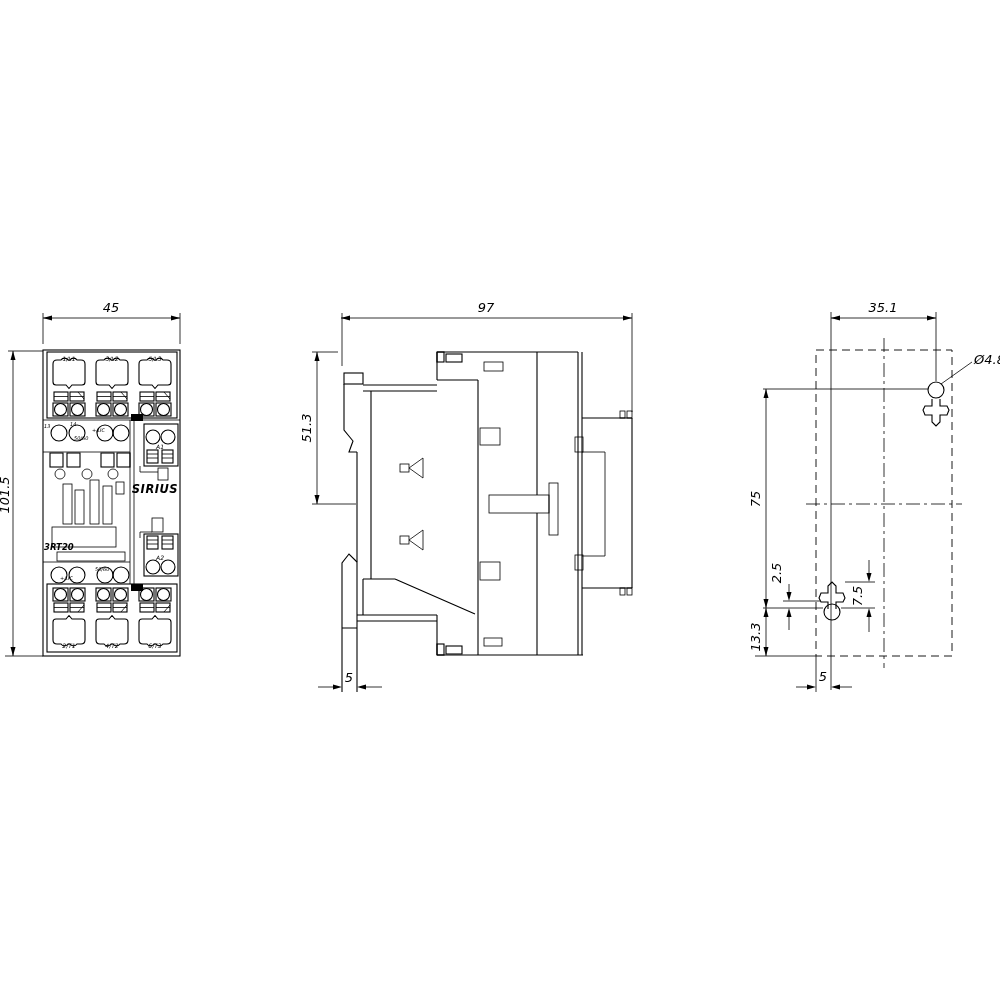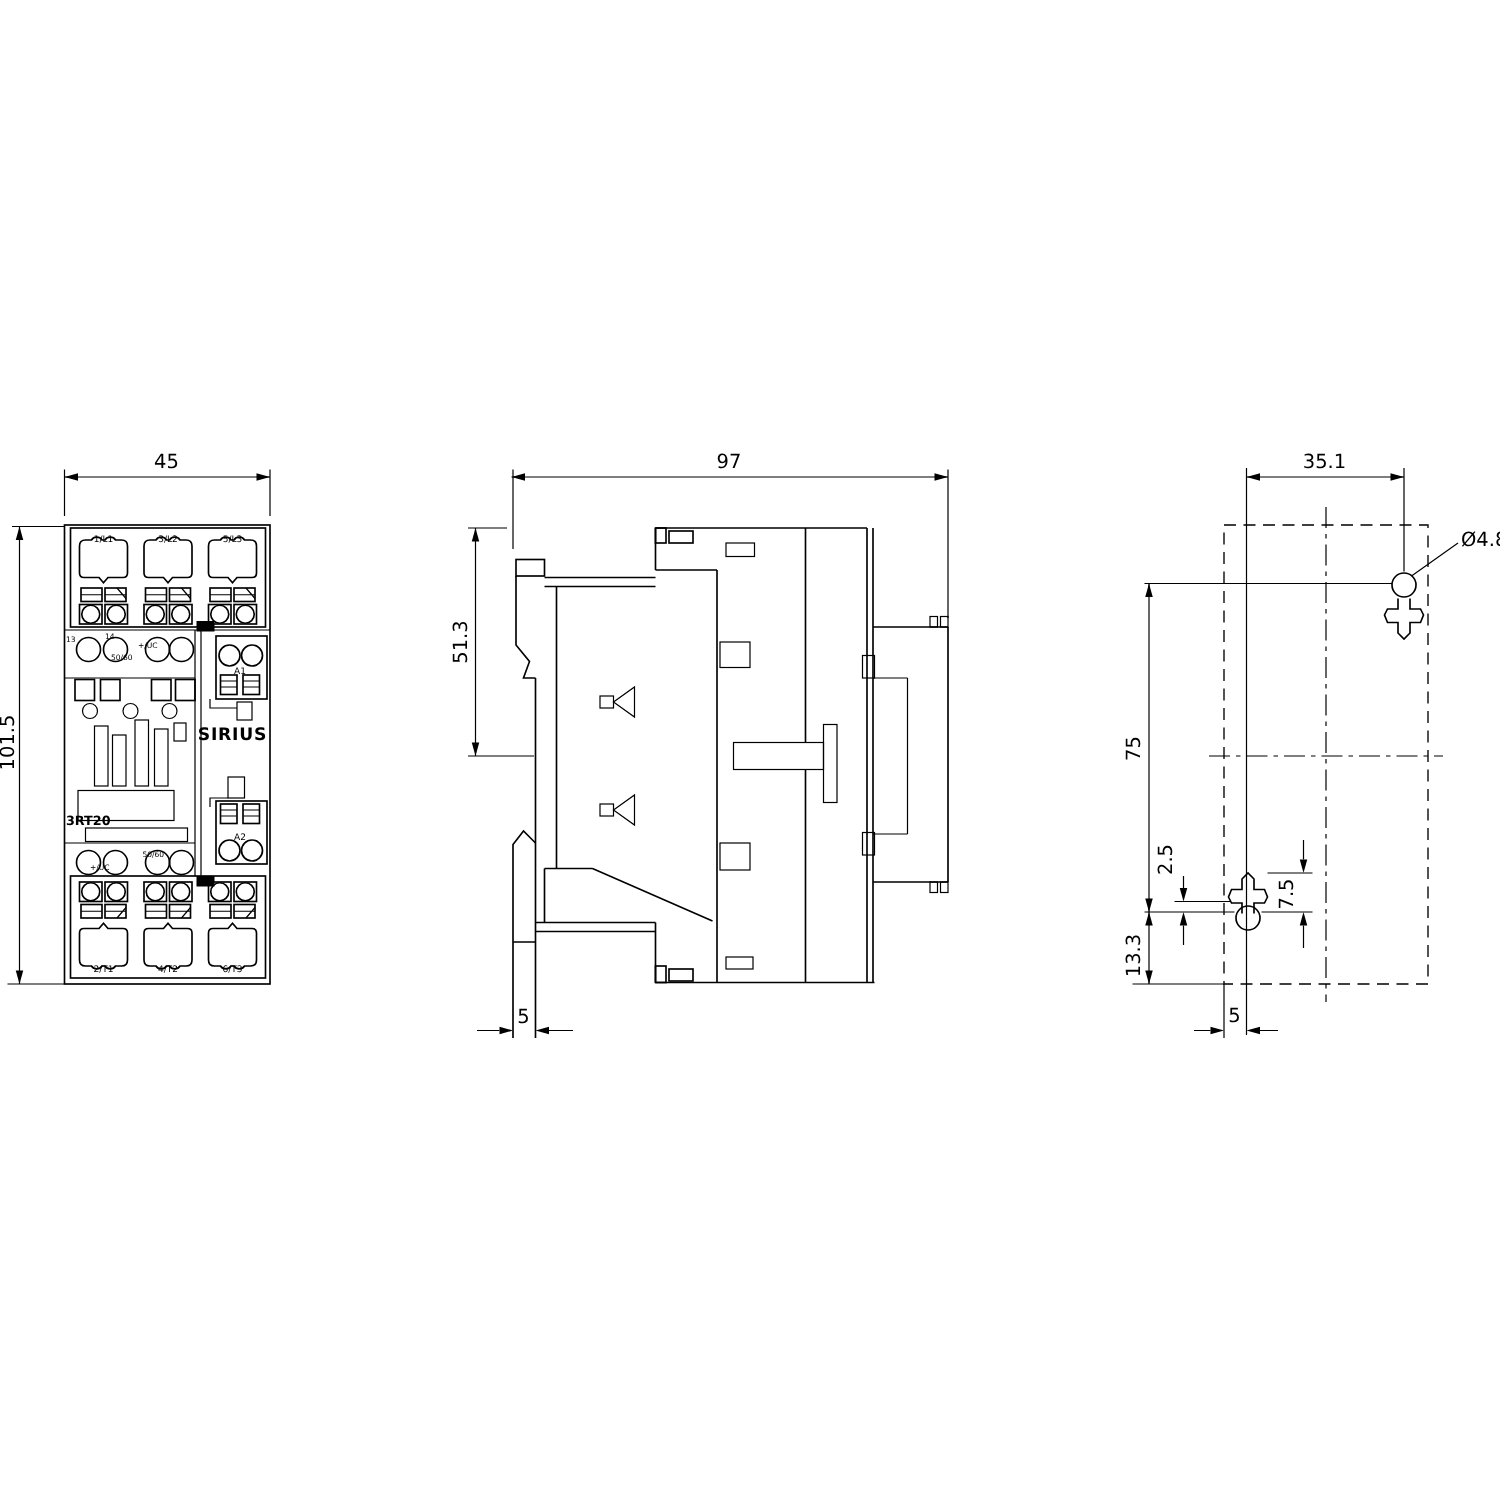--- a/index.html
+++ b/index.html
@@ -1,16 +1,16 @@
 <!DOCTYPE html>
 <html><head>
 <meta charset="utf-8">
 <style>
   html,body{margin:0;padding:0;background:#fff;}
-  .stage{width:1000px;height:1000px;position:relative;background:#ffffff;overflow:hidden;}
+  .stage{width:1000px;height:1000px;position:relative;background:#ffffff;overflow:hidden;font-style:italic;}
   svg text{font-family:"DejaVu Sans","Liberation Sans",sans-serif;fill:#000;}
   .dim-t{font-size:13px;}
   .tiny-t{font-size:6px;}
   .micro-t{font-size:5px;}
   .brand-t{font-size:11.5px;font-weight:bold;letter-spacing:0.5px;}
   .model-t{font-size:8.5px;font-weight:bold;}
   .ln{stroke:#000;fill:none;stroke-width:1.1;}
   .th{stroke:#000;fill:none;stroke-width:0.8;}
   .ar{fill:#000;stroke:none;}
   .blk{fill:#000;stroke:none;}

